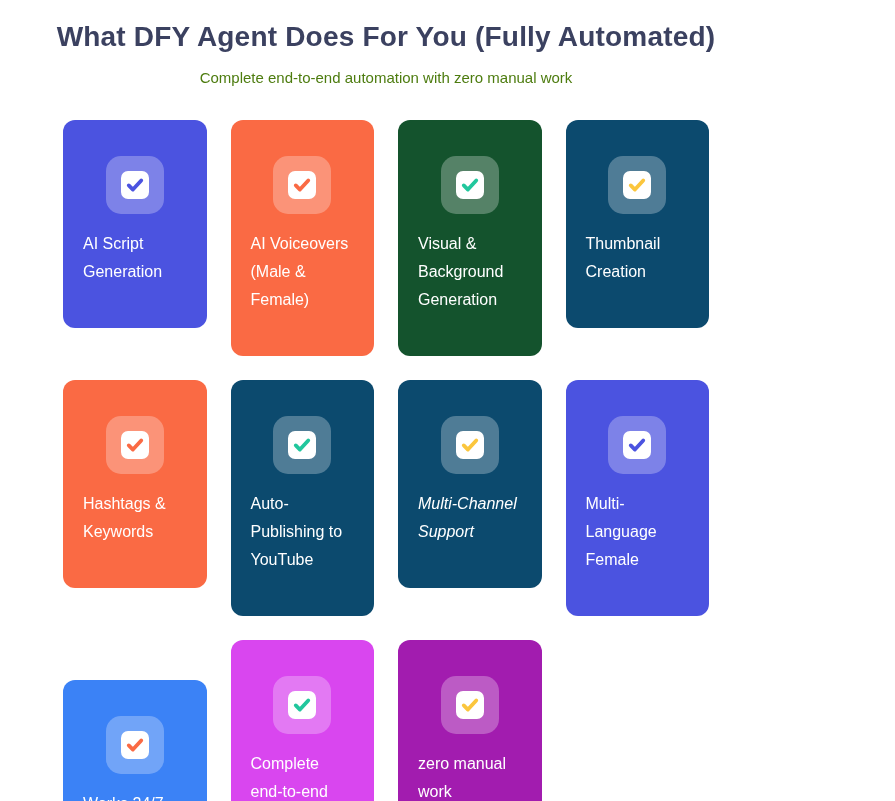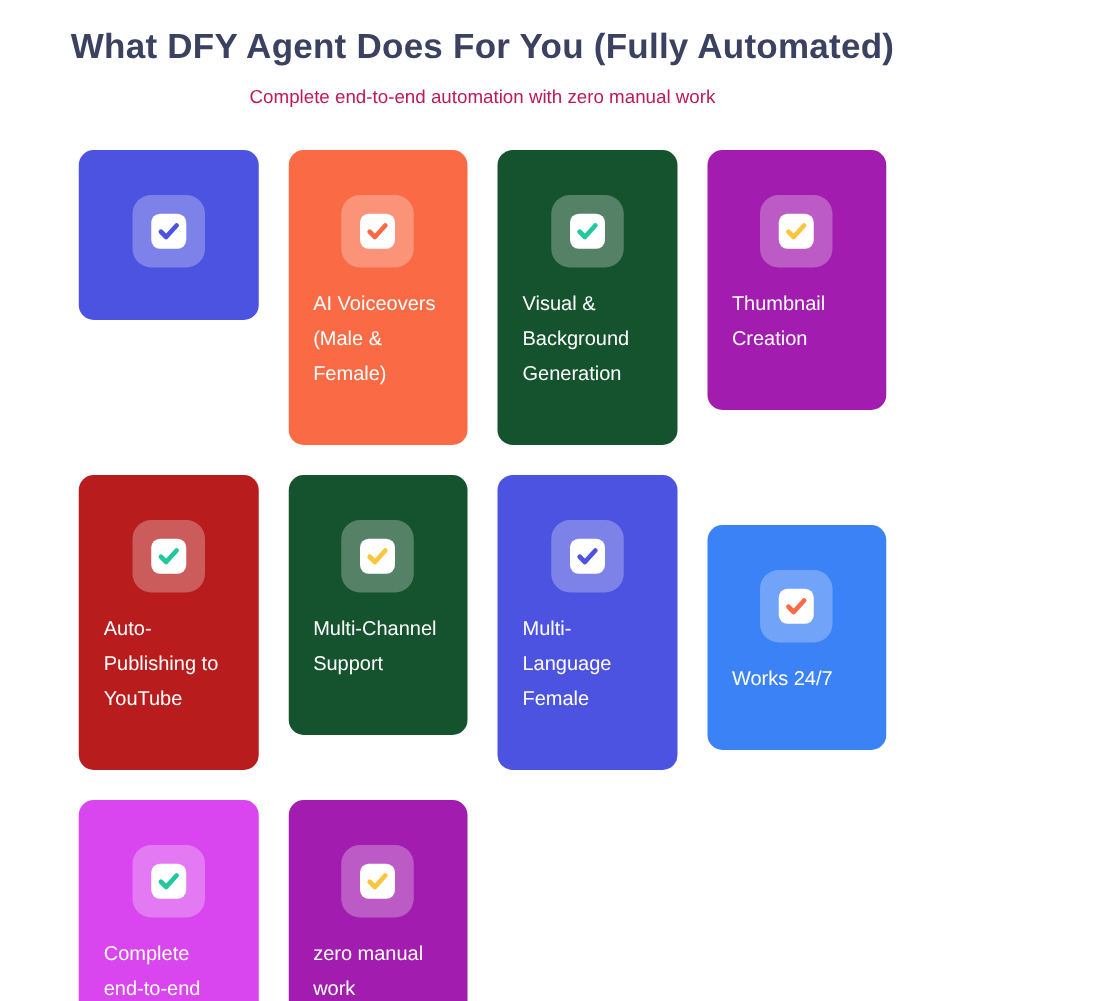--- a/index.html
+++ b/index.html
@@ -73,30 +73,31 @@
     line-height: 28px;
     text-align: left;
     color: #ffffff;
   }
 </style>
 </head>
 <body>
 
 <div class="page">
   <h1 class="title" style="color: rgb(59, 65, 96);">What DFY Agent Does For You (Fully Automated)</h1>
-  <p class="subtitle" style="color: #be185d; text-align: center;">Complete end-to-end automation with zero manual work</p>
+  <p class="subtitle" style="color: #4d7c0f; text-align: center;">Complete end-to-end automation with zero manual work</p>
   <div class="grid" id="grid">
   <div class="card" style="background: rgb(75, 83, 224);">
     <div class="icon-wrap">
       <div class="icon-inner" style="color: rgb(75, 83, 224);">
         <svg viewBox="0 0 24 24" fill="none" stroke="currentColor" stroke-width="4.5" stroke-linecap="round" stroke-linejoin="round">
           <path d="M4.5 12.5 L9.5 17.5 L19.5 6.5"></path>
         </svg>
       </div>
     </div>
+    <div class="label">AI Script Generation</div>
   </div>
 
   <div class="card" style="background: rgb(250, 106, 68);">
     <div class="icon-wrap">
       <div class="icon-inner" style="color: rgb(250, 106, 68);">
         <svg viewBox="0 0 24 24" fill="none" stroke="currentColor" stroke-width="4.5" stroke-linecap="round" stroke-linejoin="round">
           <path d="M4.5 12.5 L9.5 17.5 L19.5 6.5"></path>
         </svg>
       </div>
     </div>
@@ -107,45 +108,55 @@
     <div class="icon-wrap">
       <div class="icon-inner" style="color: rgb(33, 199, 157);">
         <svg viewBox="0 0 24 24" fill="none" stroke="currentColor" stroke-width="4.5" stroke-linecap="round" stroke-linejoin="round">
           <path d="M4.5 12.5 L9.5 17.5 L19.5 6.5"></path>
         </svg>
       </div>
     </div>
     <div class="label">Visual &amp; Background Generation</div>
   </div>
 
-  <div class="card" style="background: #a21caf;">
+  <div class="card" style="background: #0c4a6e;">
     <div class="icon-wrap">
       <div class="icon-inner" style="color: rgb(251, 198, 61);">
         <svg viewBox="0 0 24 24" fill="none" stroke="currentColor" stroke-width="4.5" stroke-linecap="round" stroke-linejoin="round">
           <path d="M4.5 12.5 L9.5 17.5 L19.5 6.5"></path>
         </svg>
       </div>
     </div>
     <div class="label">Thumbnail Creation</div>
   </div>
 
 
-
-  <div class="card" style="background: #b91c1c;">
+  <div class="card" style="background: rgb(250, 106, 68);">
+    <div class="icon-wrap">
+      <div class="icon-inner" style="color: rgb(250, 106, 68);">
+        <svg viewBox="0 0 24 24" fill="none" stroke="currentColor" stroke-width="4.5" stroke-linecap="round" stroke-linejoin="round">
+          <path d="M4.5 12.5 L9.5 17.5 L19.5 6.5"></path>
+        </svg>
+      </div>
+    </div>
+    <div class="label">Hashtags &amp; Keywords</div>
+  </div>
+
+  <div class="card" style="background: #0c4a6e;">
     <div class="icon-wrap">
       <div class="icon-inner" style="color: rgb(33, 199, 157);">
         <svg viewBox="0 0 24 24" fill="none" stroke="currentColor" stroke-width="4.5" stroke-linecap="round" stroke-linejoin="round">
           <path d="M4.5 12.5 L9.5 17.5 L19.5 6.5"></path>
         </svg>
       </div>
     </div>
     <div class="label">Auto-Publishing to YouTube</div>
   </div>
 
-  <div class="card" style="background: #14532d;">
+  <div class="card" style="background: #0c4a6e; font-style: italic;">
     <div class="icon-wrap">
       <div class="icon-inner" style="color: rgb(251, 198, 61);">
         <svg viewBox="0 0 24 24" fill="none" stroke="currentColor" stroke-width="4.5" stroke-linecap="round" stroke-linejoin="round">
           <path d="M4.5 12.5 L9.5 17.5 L19.5 6.5"></path>
         </svg>
       </div>
     </div>
     <div class="label">Multi-Channel Support</div>
   </div>
 

